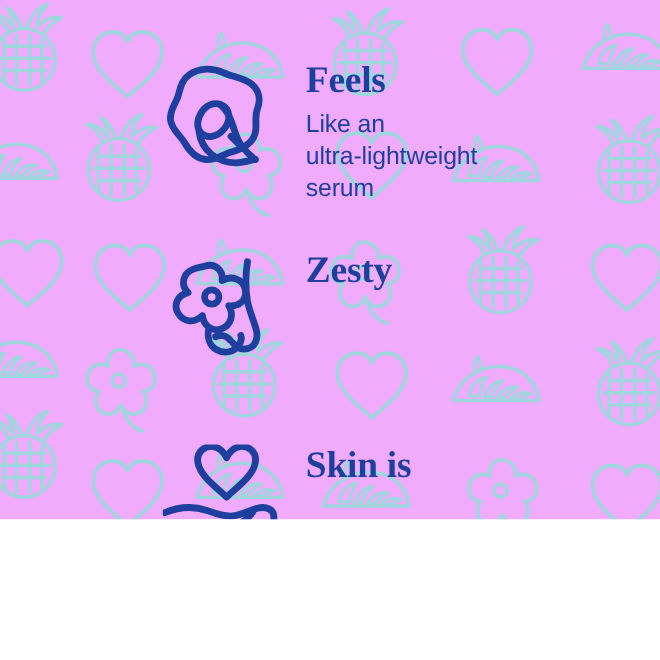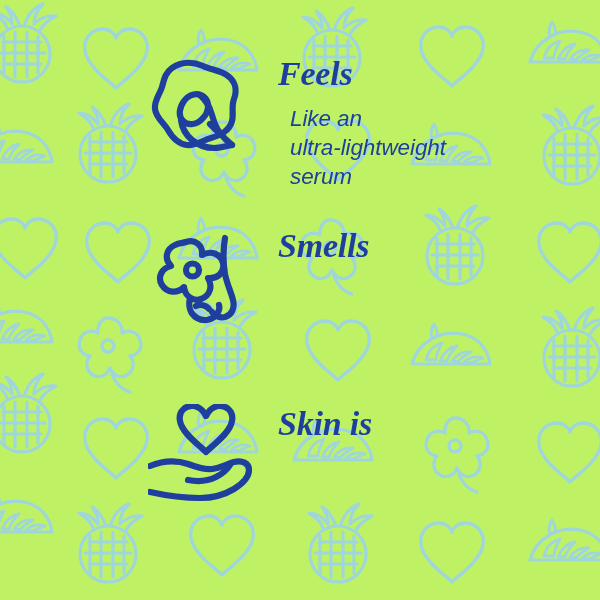--- a/index.html
+++ b/index.html
@@ -10,24 +10,23 @@
   body {
     width: 600px;
     height: 600px;
     overflow: hidden;
     font-family: "Liberation Sans", sans-serif;
   }
 
   #card {
     position: relative;
     width: 600px;
-    height: 600px;
-    background: #bef264;
+    height: 472px;
+    background: #f0abfc;
     overflow: hidden;
-    font-style: italic;
   }
 
   
   #pattern-layer {
     position: absolute;
     inset: 0;
     width: 600px;
     height: 600px;
     pointer-events: none;
   }
@@ -79,21 +78,21 @@
     color: #1e3f9e;
     margin: 0 0 6px 0;
   }
 
   .benefit-body {
     font-family: "Liberation Sans", sans-serif;
     font-weight: normal;
     font-size: 22.5px;
     line-height: 29px;
     color: #1e3f9e;
-    margin: 12px;
+    margin: 0;
     white-space: pre-line;
     letter-spacing: -0.1px;
   }
 
   .row-1 .benefit-title { margin-top: 10px; }
   .row-2 .benefit-title { margin-top: 6px; }
   .row-3 .benefit-title { margin-top: 10px; }
 </style>
 </head>
 <body>
@@ -228,21 +227,21 @@
             <path d="M77 8 C75 20 75 32 77 44 C79 54 83 62 85 70
                      C87 78 84 85 77 87 C72 88 67 86 64 82"></path>
 
             <path d="M42 68 C40 76 42 84 49 88 C56 92 65 90 69 84
                      C71 81 72 78 71 75"></path>
             <path d="M48 76 C52 74 58 75 61 79"></path>
           </g>
         </svg>
       </div>
       <div class="benefit-text">
-        <h2 class="benefit-title">Smells</h2>
+        <h2 class="benefit-title">Zesty</h2>
       </div>
     </div>
 
     <div class="benefit-row row-3">
       <div class="benefit-icon">
         <svg width="108" height="100" viewBox="0 0 108 100" aria-hidden="true">
           <g fill="none" stroke="#1e3f9e" stroke-width="6.2" stroke-linecap="round" stroke-linejoin="round">
 
             <path d="M58 48 C54 43 34 30 32 17 C30 7 38 1 46 2
                      C52 3 56 8 58 12 C60 8 64 3 70 2

